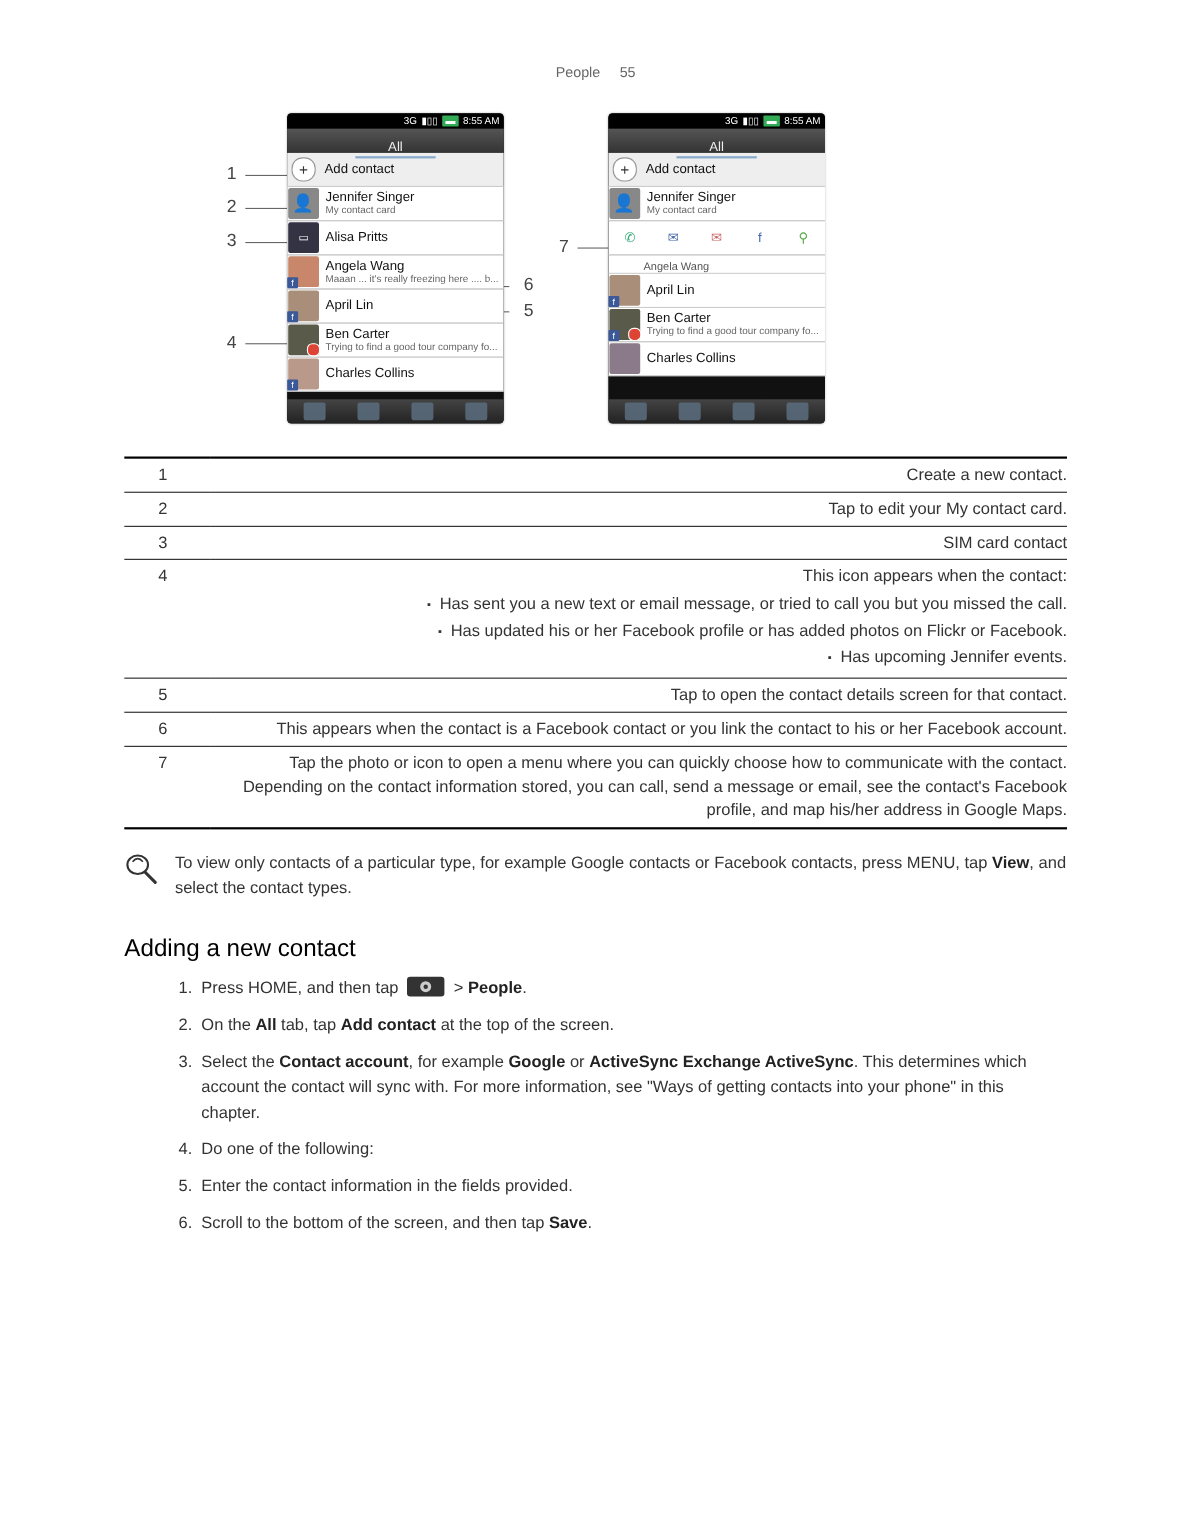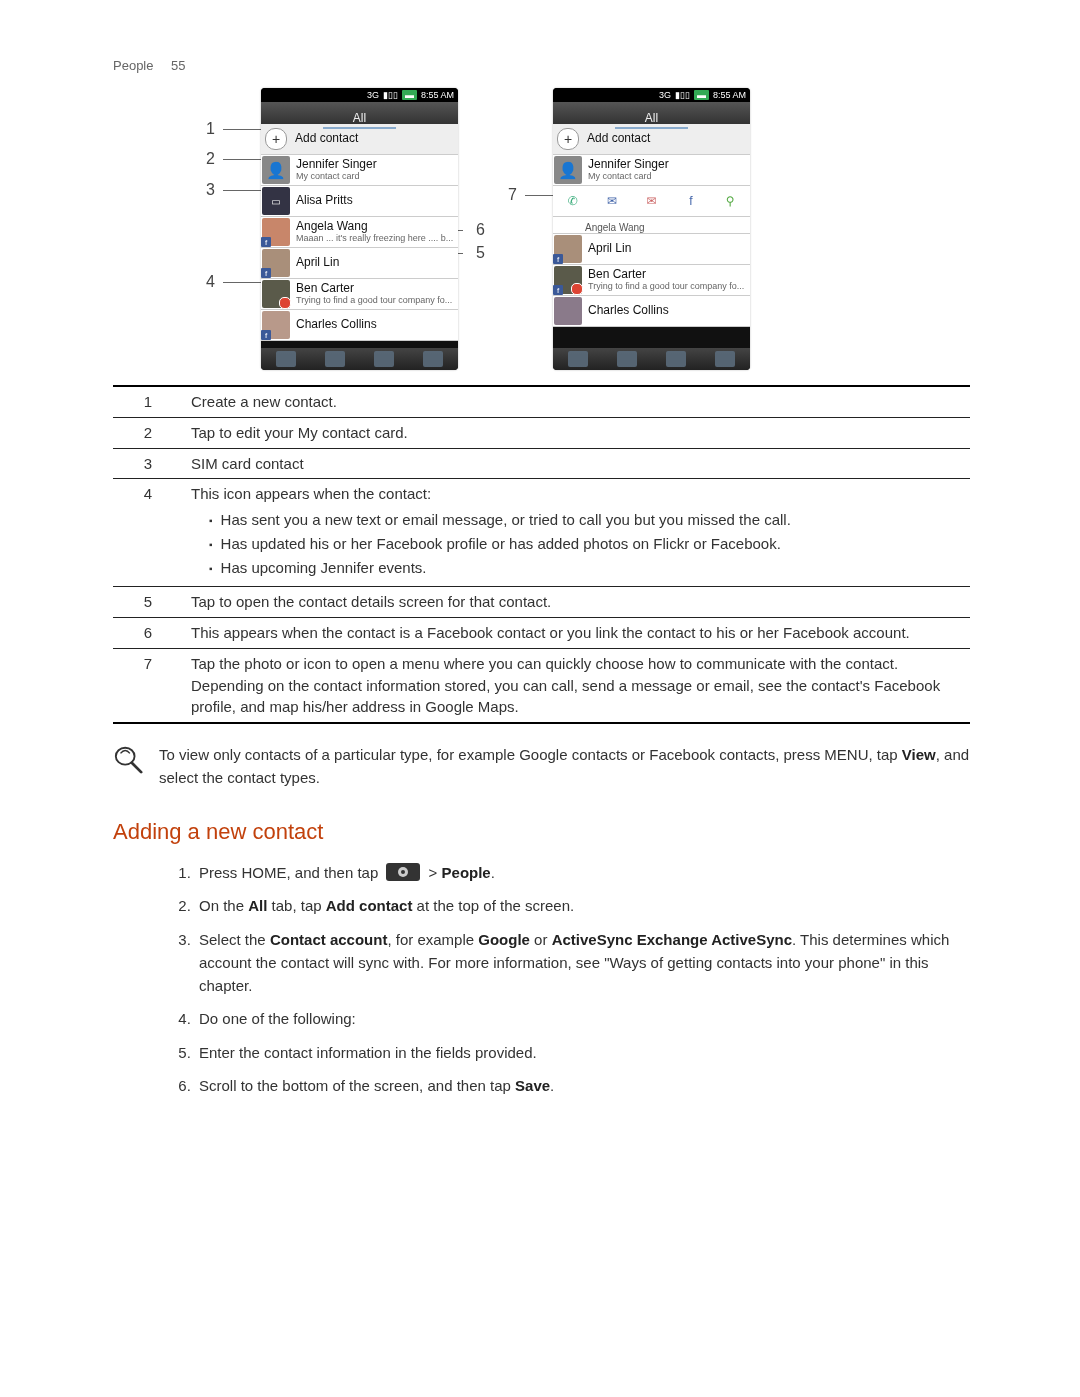--- a/index.html
+++ b/index.html
@@ -9,34 +9,35 @@
     color: #333;
     background: #fff;
     width: 1080px;
   }
   .page {
     padding: 58px 110px 60px 113px;
     box-sizing: border-box;
     width: 1080px;
   }
   .header-line {
-    text-align: left;
+    text-align: center;
     font-size: 13px;
     color: #666;
+    margin-bottom: 30px;
   }
   .header-line .pagenum { margin-left: 14px; }
   .figure-area {
     position: relative;
     height: 300px;
     margin-bottom: 12px;
   }
   .phone {
     position: absolute;
     width: 197px;
-    top: 15px;
+    top: 0;
     background: #111;
     border-radius: 4px;
     color: #fff;
     font-size: 11px;
     overflow: hidden;
     box-shadow: 0 0 2px rgba(0,0,0,.3);
     height: 282px;
   }
   .phone-left { left: 148px; }
   .phone-right { left: 440px; }
@@ -103,36 +104,37 @@
     width:100%;
     border-collapse:collapse;
     margin-top:4px;
   }
   table.legend td {
     border-top:1px solid #222;
     padding:4px 0 4px 0;
     vertical-align:top;
     font-size:15px;
     line-height:1.45;
+    text-align:right;
   }
   table.legend tr:first-child td { border-top:2px solid #000;}
   table.legend tr:last-child td { border-bottom:2px solid #000;}
   table.legend td.num { width:70px; text-align:center; color:#333; padding-right:8px;}
   ul.inner { list-style:none; padding-left:18px; margin:4px 0 4px 0;}
   ul.inner li::before { content:"▪"; font-size:10px; margin-right:8px; position:relative; top:-1px;}
   ul.inner li { margin:2px 0; }
 
   .tipbox {
     display:flex; align-items:flex-start; margin:20px 0 30px; font-size:15px; line-height:1.5;
   }
   .tipbox .ticon { width:30px; margin-right:16px; }
   .tipbox .ticon svg { width:30px; height:30px; }
 
-  h2.section { font-weight:400; font-size:22px; margin:10px 0 12px 0; color:#c2410c; }
-  ol.steps { padding-left:66px; margin:16px; }
+  h2.section { font-weight:400; font-size:22px; margin:10px 0 12px 0; color:#000000; }
+  ol.steps { padding-left:66px; margin:0; }
   ol.steps > li { margin:10px 0; font-size:15px; line-height:1.55; padding-left:4px;}
   .apps-icon {
     display:inline-block; width:34px; height:18px; background:#333; border-radius:3px;
     vertical-align:-3px; position:relative; margin:0 4px;
   }
   .apps-icon::after{
     content:""; position:absolute; width:10px;height:10px; border-radius:5px;
     background:#ccc; left:12px; top:4px;
   }
   .apps-icon::before{

